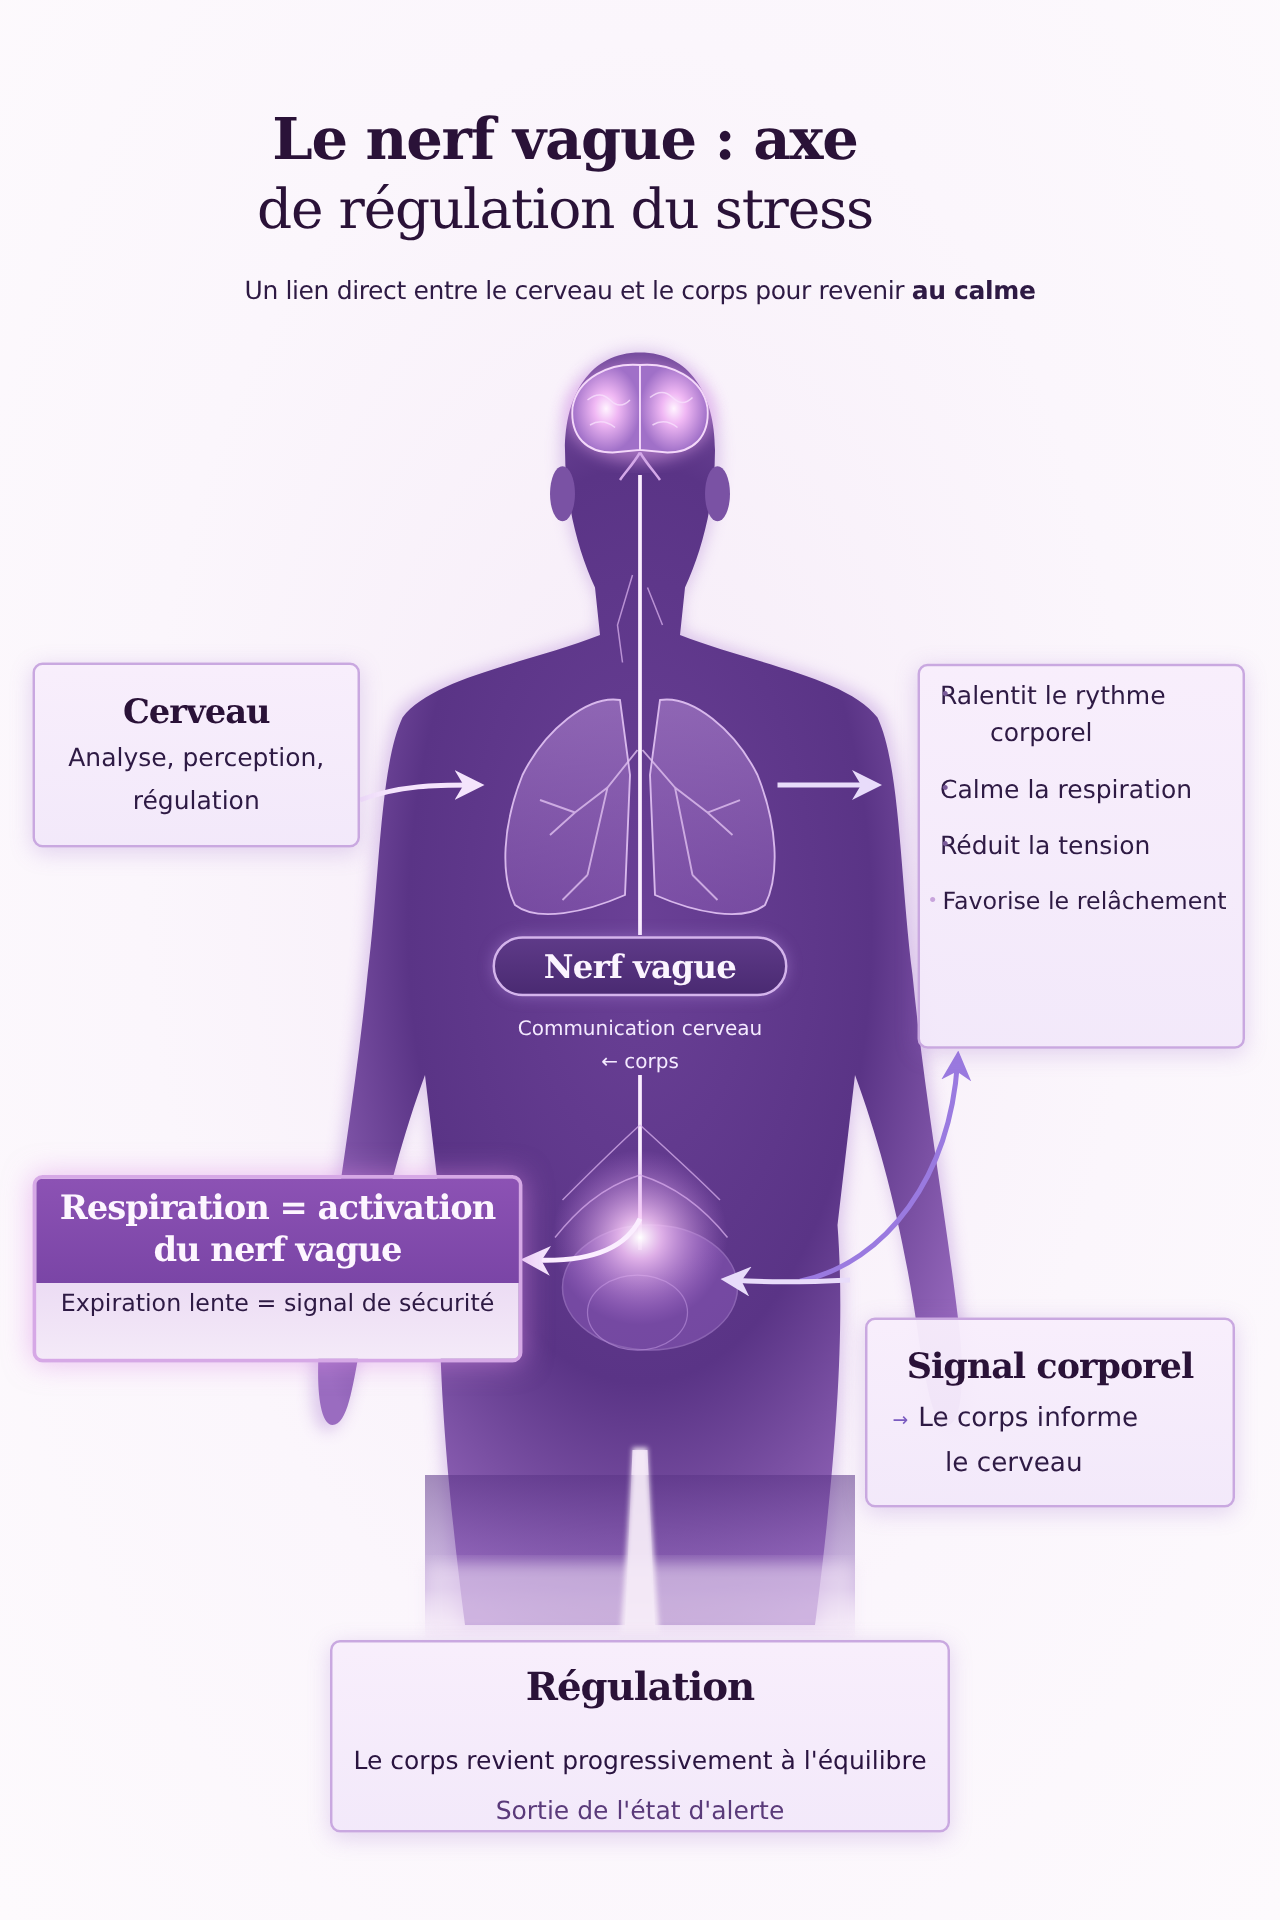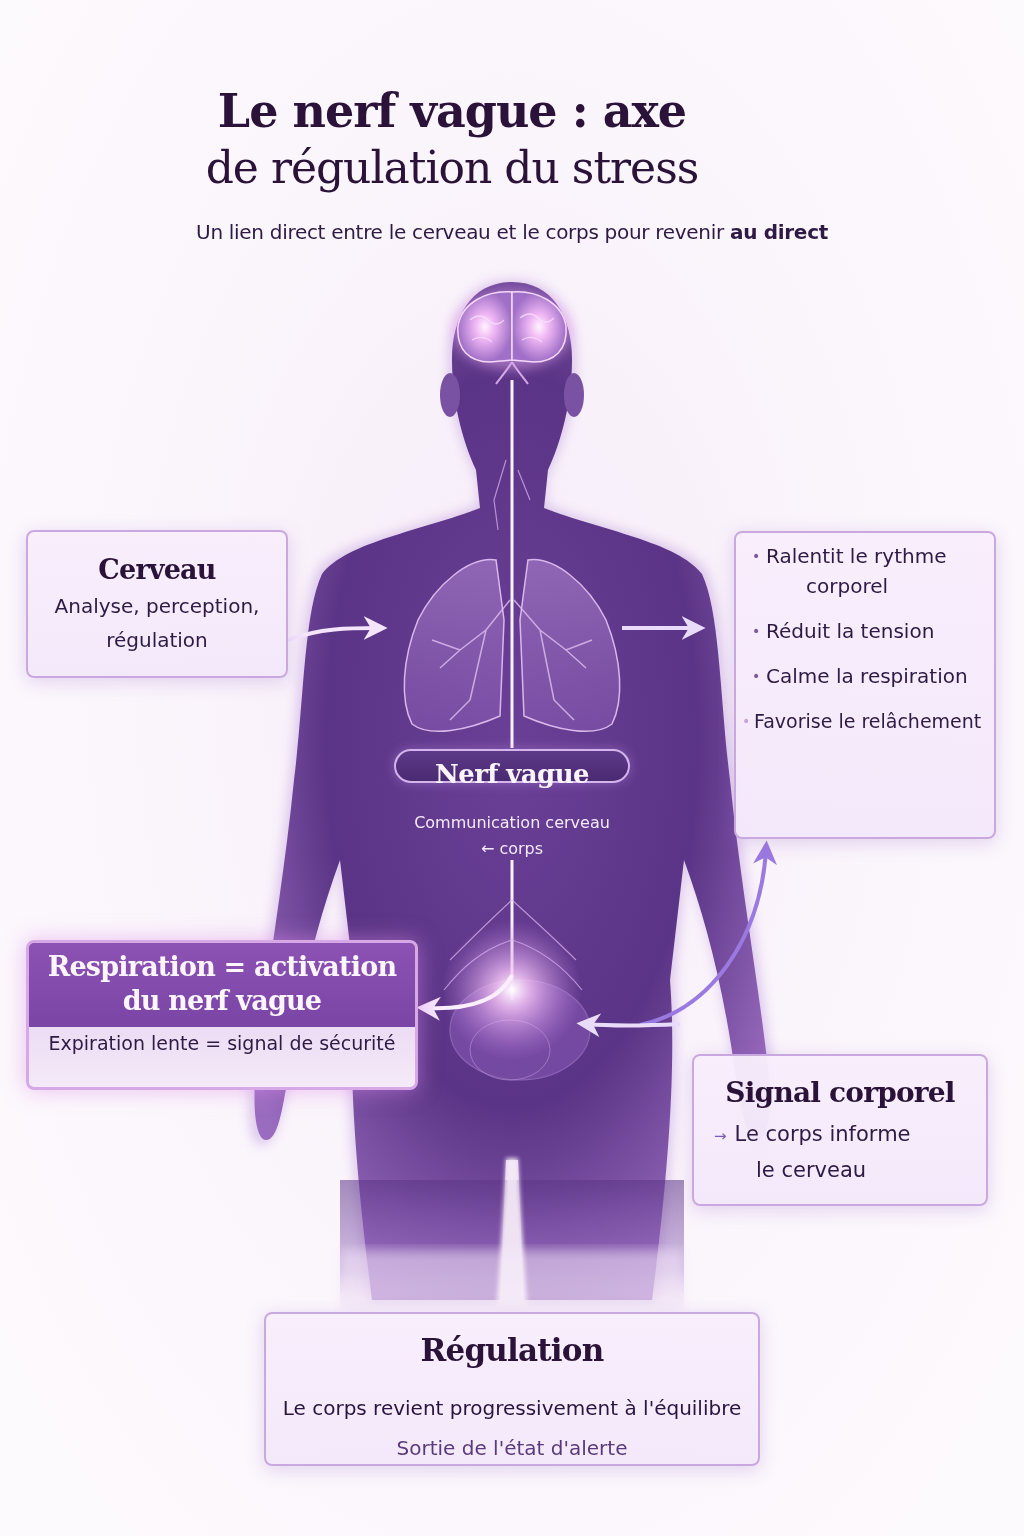--- a/index.html
+++ b/index.html
@@ -38,21 +38,21 @@
   }
   .card p { color: #2e1a44; }
 
   #card-cerveau { left: 26px; top: 530px; width: 262px; height: 148px; }
   #card-cerveau h2 { font-size: 27px; margin-top: 22px; }
   #card-cerveau p { font-size: 20px; line-height: 34px; margin-top: 4px; }
 
   #card-effets { left: 734px; top: 531px; width: 262px; height: 308px; }
   #card-effets h2 { font-size: 27px; line-height: 34px; margin-top: 18px; }
   #card-effets ul { list-style: none; text-align: left; margin-top: 8px; font-size: 20px; color: #2e1a44; }
-  #card-effets li { position: relative; padding-left: 30px; line-height: 30px; margin-bottom: 15px; }
+  #card-effets li { position: relative; padding-left: 16px; line-height: 30px; margin-bottom: 15px; }
   #card-effets li.wrap { text-align: left; }
   #card-effets li .second { display: block; padding-left: 40px; }
   #card-effets li::before { content: "•"; position: absolute; left: 16px; color: #7a5a9a; font-size: 14px; }
   #card-effets li.last { padding-left: 18px; font-size: 19px; }
   #card-effets li.last::before { left: 6px; color: #c8a4dc; }
 
   #card-respiration {
     left: 26px; top: 940px; width: 392px; height: 150px;
     background: linear-gradient(180deg, #8c52b4 0%, #7a45a6 58%, #ecdcf4 58%, #f4eaf8 100%);
     border: 3px solid #d6a8e6;
@@ -67,21 +67,21 @@
   #card-signal p { font-size: 21px; line-height: 34px; padding-left: 20px; margin-top: 8px; }
   #card-signal .arrow { color: #7a5ac0; font-size: 15px; margin-right: 8px; }
   #card-signal .line2 { display: block; padding-left: 42px; }
 
   #card-regulation { left: 264px; top: 1312px; width: 496px; height: 154px; }
   #card-regulation h2 { font-size: 31px; margin-top: 18px; }
   #card-regulation p.main { font-size: 20px; margin-top: 28px; color: #2a1440; }
   #card-regulation p.sub { font-size: 20px; margin-top: 16px; color: #5a3a7a; }
 
   #pill-nerf {
-    position: absolute; left: 394px; top: 749px; width: 236px; height: 34px;
+    position: absolute; left: 394px; top: 749px; width: 236px; height: 48px;
     border-radius: 26px; border: 2px solid #d4b4ec;
     background: linear-gradient(180deg, #5e3a88, #4a2a72);
     text-align: center; font-family: "DejaVu Serif", serif; font-weight: bold;
     color: #fbf4ff; font-size: 26px; line-height: 46px; letter-spacing: -0.6px;
     box-shadow: 0 0 12px rgba(200,160,240,0.35);
   }
   #nerf-caption {
     position: absolute; left: 380px; top: 810px; width: 264px; text-align: center;
     color: #f4eaff; font-size: 16px; line-height: 26px;
   }
@@ -180,39 +180,39 @@
   <path d="M288 640 C320 628 350 628 378 628" stroke="#f4e4fc" stroke-width="4" fill="none" marker-end="url(#arrowW)"></path>
   <path d="M622 628 L696 628" stroke="#e8dcfa" stroke-width="4" fill="none" marker-end="url(#arrowL)"></path>
   <path d="M512 975 C500 1000 470 1010 426 1008" stroke="#fbeeff" stroke-width="4" fill="none" marker-end="url(#arrowW)"></path>
   <path d="M640 1025 C710 1010 760 940 766 850" stroke="#9a7ae0" stroke-width="4" fill="none" marker-end="url(#arrowP)"></path>
   <path d="M680 1024 C640 1026 610 1026 586 1024" stroke="#e8dcfa" stroke-width="4" fill="none" marker-end="url(#arrowL)"></path>
 </svg>
 
 <div class="title l1">Le nerf vague : axe</div>
 <div class="title l2">de régulation du stress</div>
 <div class="subtitle">
-  <span>Un lien direct entre le cerveau et le corps pour revenir </span><b>au direct</b>
+  <span>Un lien direct entre le cerveau et le corps pour revenir </span><b>au calme</b>
 </div>
 
 <div class="card" id="card-cerveau">
   <h2>Cerveau</h2>
   <p>
     <span>Analyse, perception,</span><br>
     <span>régulation</span>
   </p>
 </div>
 
 <div class="card" id="card-effets">
   <ul>
     <li class="wrap">
       <span>Ralentit le rythme</span>
       <span class="second">corporel</span>
     </li>
+    <li>Calme la respiration</li>
     <li>Réduit la tension</li>
-    <li>Calme la respiration</li>
     <li class="last">Favorise le relâchement</li>
   </ul>
 </div>
 
 <div id="pill-nerf">Nerf vague</div>
 <div id="nerf-caption">
   <span>Communication cerveau</span><br>
   <span>← corps</span>
 </div>
 

